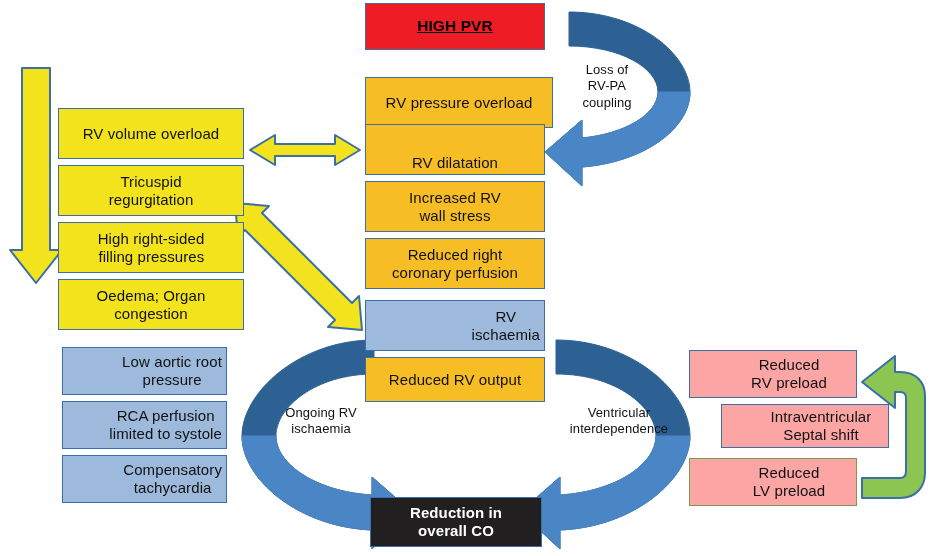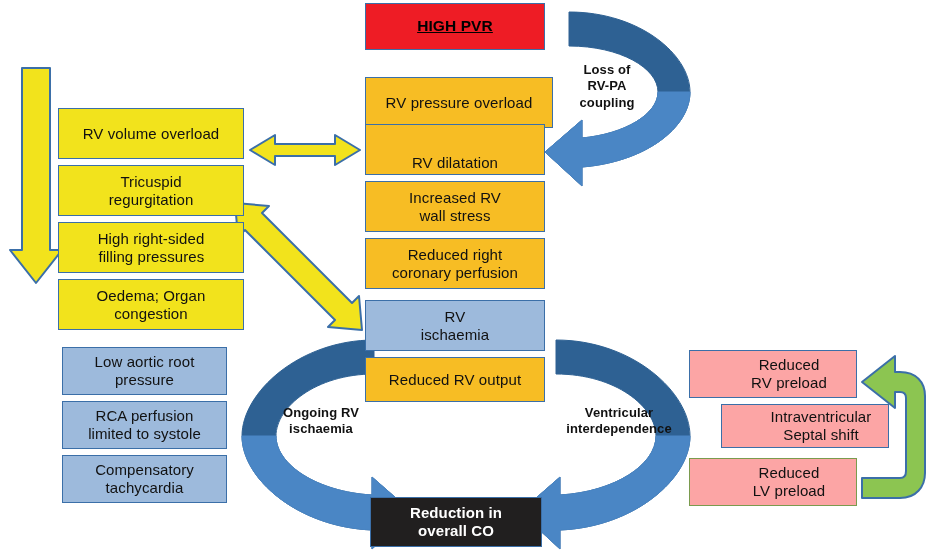--- a/index.html
+++ b/index.html
@@ -24,32 +24,32 @@
     font-size:15px;
     line-height:1.18;
     color:#111111;
     letter-spacing:.1px;
     padding:2px 4px;
   }
   .box span{display:block;}
   .c-red   {background:#EE1C25;color:#000000;font-weight:bold;font-size:15.5px;text-decoration:underline;}
   .c-yellow{background:#F2E31C;margin-top:41px;}
   .c-orange{background:#F7BD24;}
-  .c-blue  {background:#9DBADC;}
+  .c-blue  {background:#9DBADC;justify-content:flex-end;}
   .c-green {background:#fca5a5;padding-left:36px;}
   .c-black {background:#211F1F;color:#ffffff;font-weight:bold;}
 
   
   .arrows{position:absolute;left:0;top:0;width:936px;height:556px;pointer-events:none;}
 
   
   .caption{
     position:absolute;
     font-size:13px;
-    font-weight:bold;
+    font-weight:normal;
     color:#111111;
     text-align:center;
     line-height:1.25;
     letter-spacing:.1px;
   }
 </style>
 </head>
 <body>
 
 <div id="stage">

